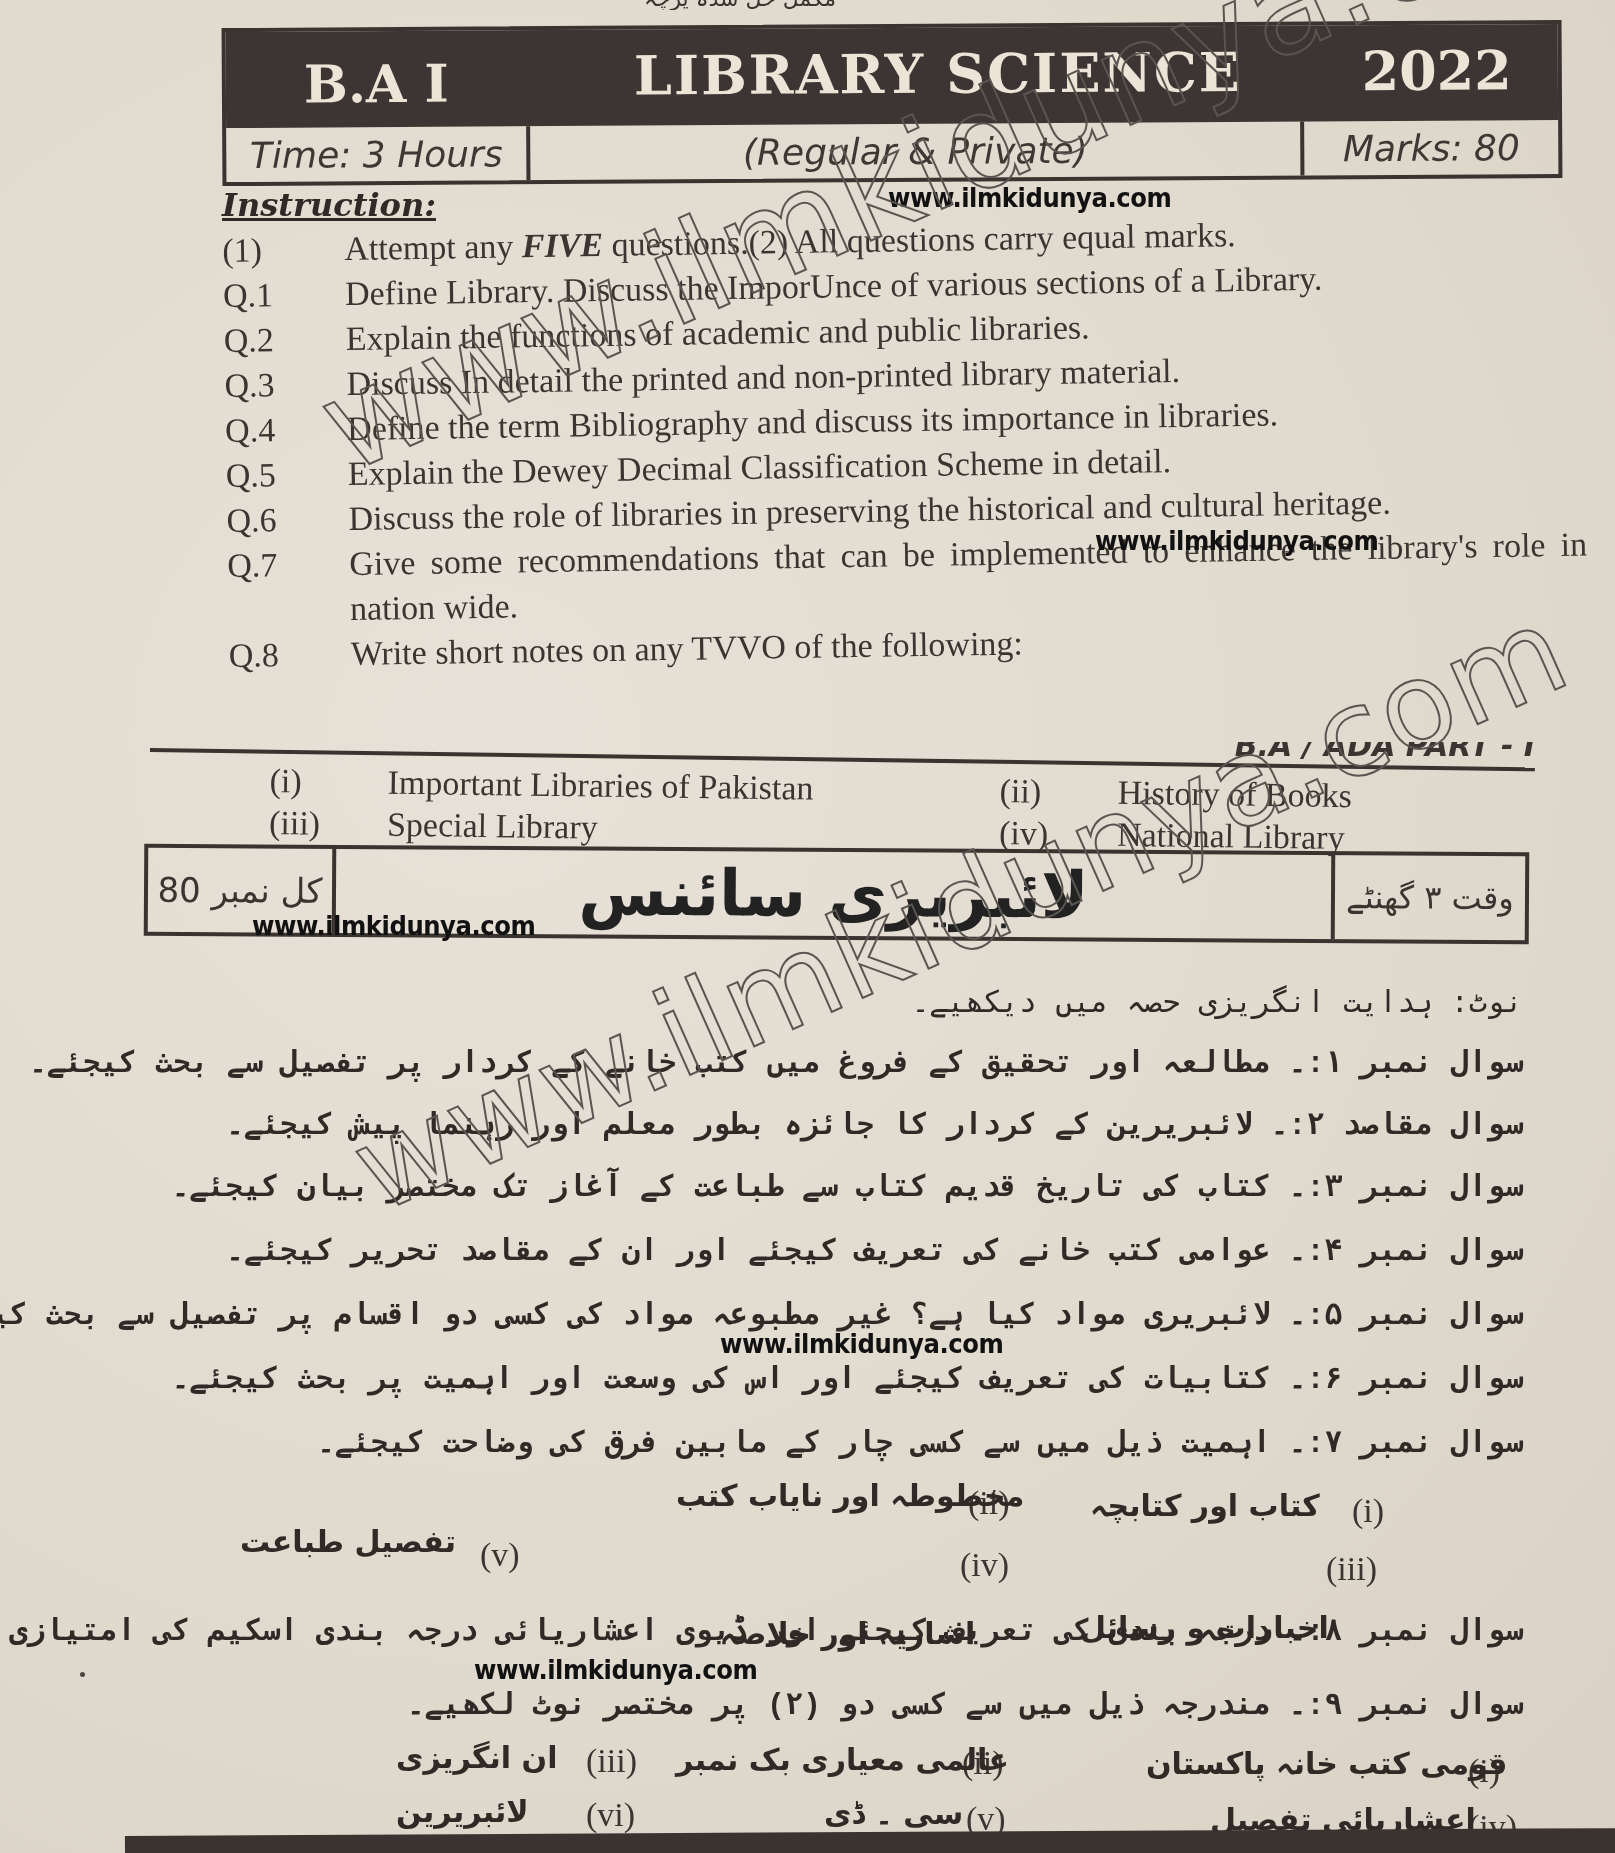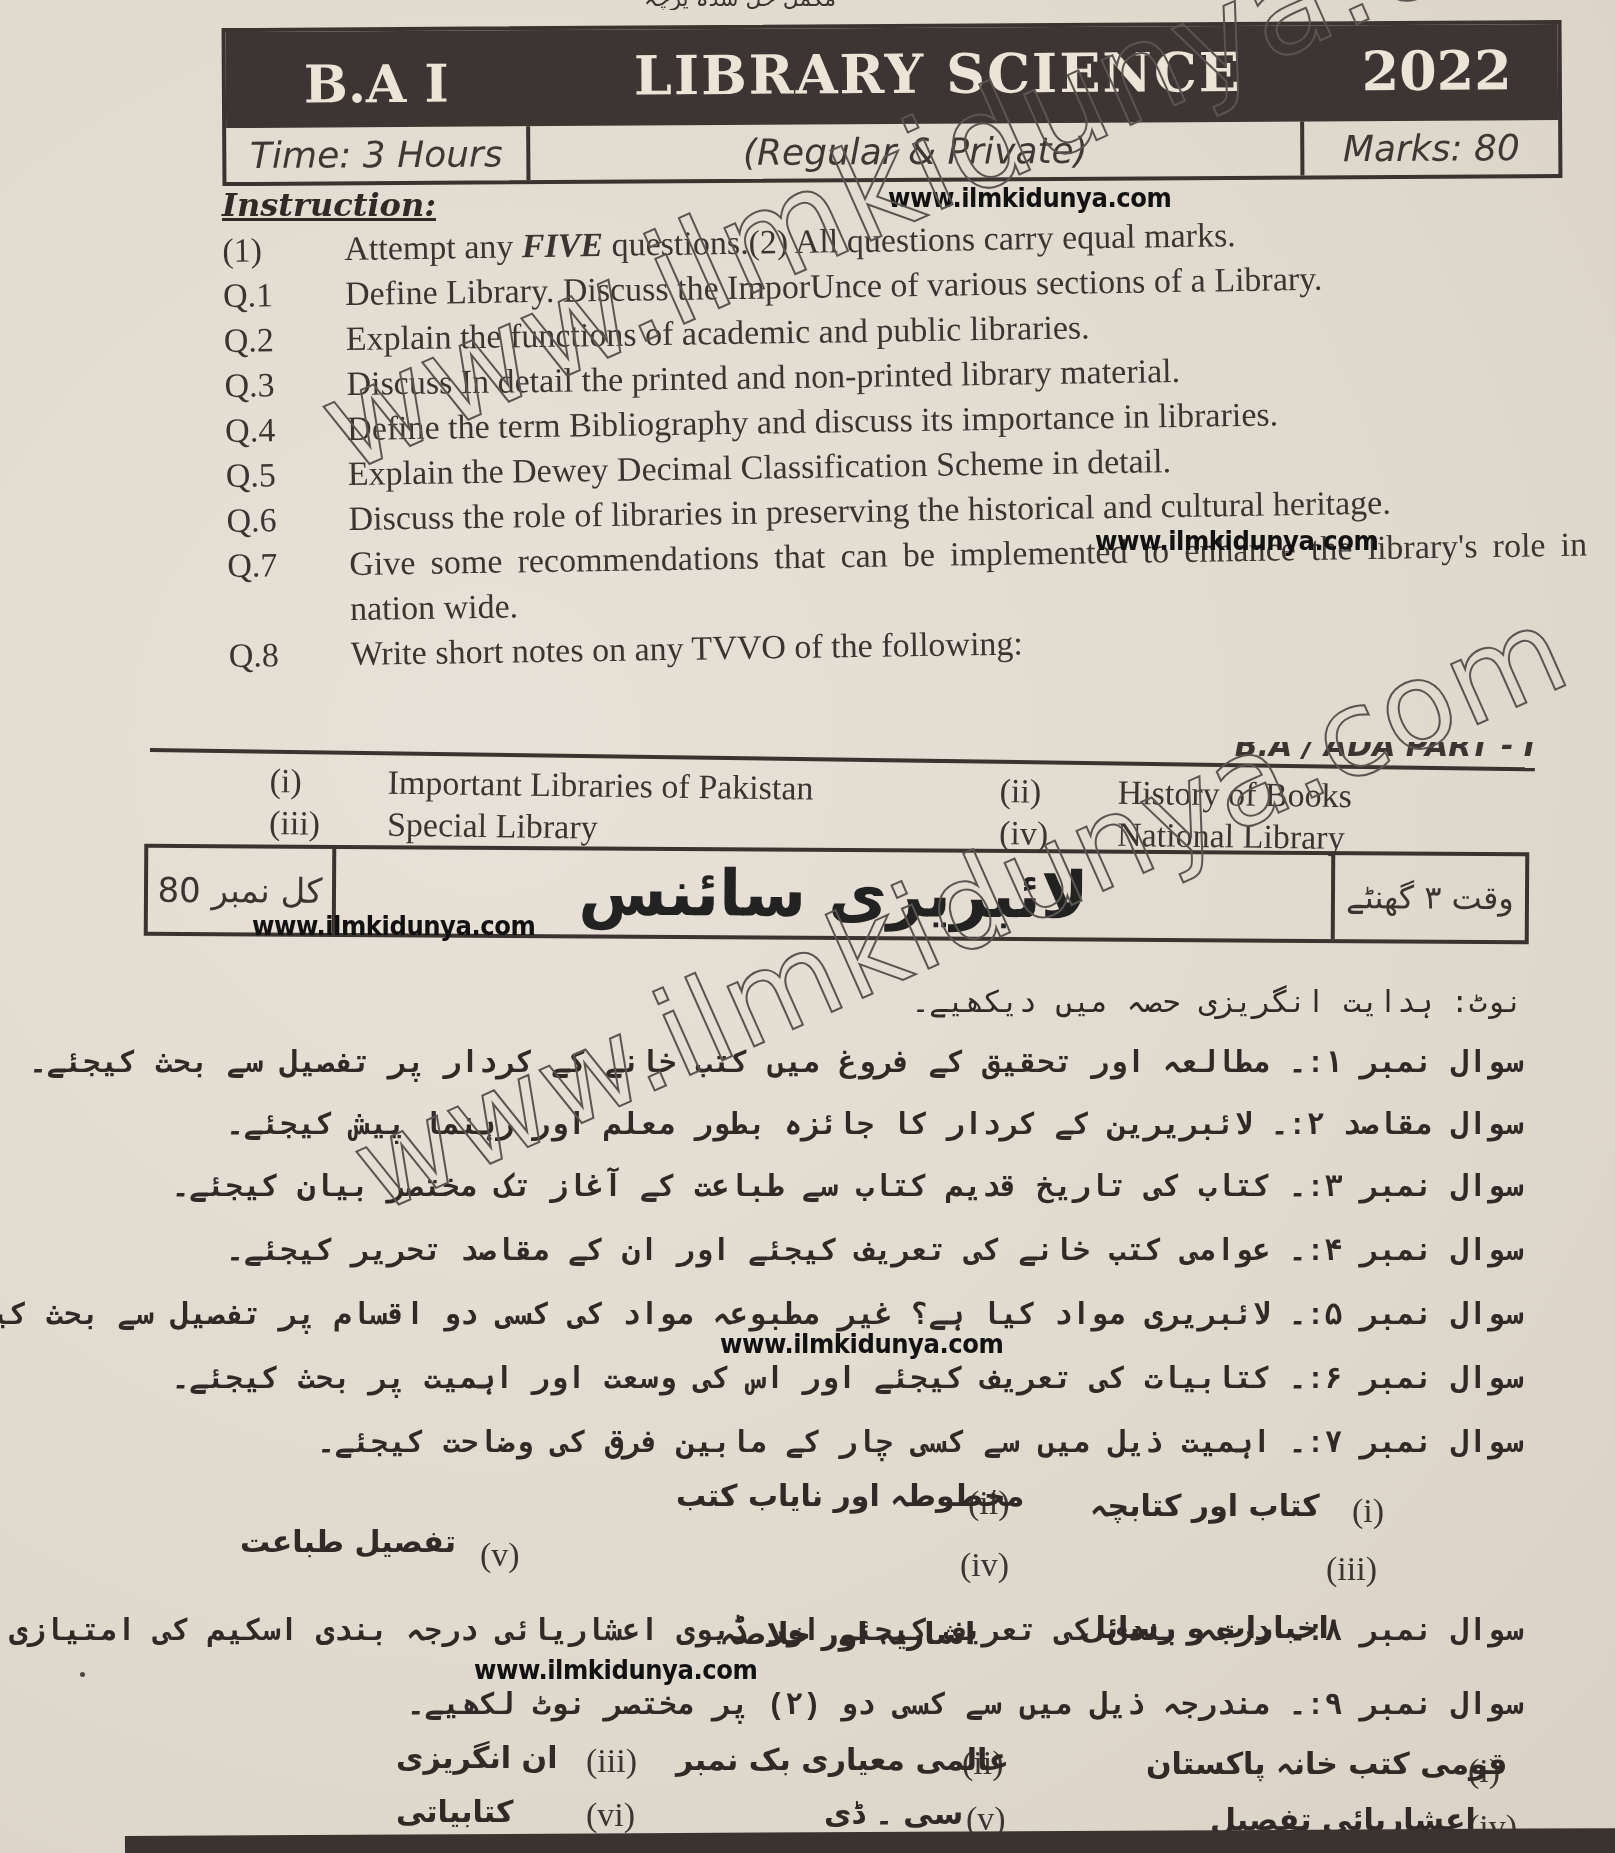--- a/index.html
+++ b/index.html
@@ -189,17 +189,17 @@
   <div class="uopt" style="left:1146px; top:1746px;">قومی کتب خانہ پاکستان</div>
   <div class="rn" style="left:962px; top:1744px;">(ii)</div>
   <div class="uopt" style="left:676px; top:1742px;">عالمی معیاری بک نمبر</div>
   <div class="rn" style="left:586px; top:1742px;">(iii)</div>
   <div class="uopt" style="left:396px; top:1740px;">ان انگریزی</div>
   <div class="rn" style="left:1468px; top:1808px;">(iv)</div>
   <div class="uopt" style="left:1210px; top:1802px;">اعشاریائی تفصیل</div>
   <div class="rn" style="left:966px; top:1800px;">(v)</div>
   <div class="uopt" style="left:824px; top:1796px;">سی ۔ ڈی</div>
   <div class="rn" style="left:586px; top:1796px;">(vi)</div>
-  <div class="uopt" style="left:396px; top:1794px;">کتابیاتی</div>
+  <div class="uopt" style="left:396px; top:1794px;">لائبریرین</div>
 
   <div class="dot"></div>
   <div class="bottom-bar"></div>
 </div>
 
 </body></html>

